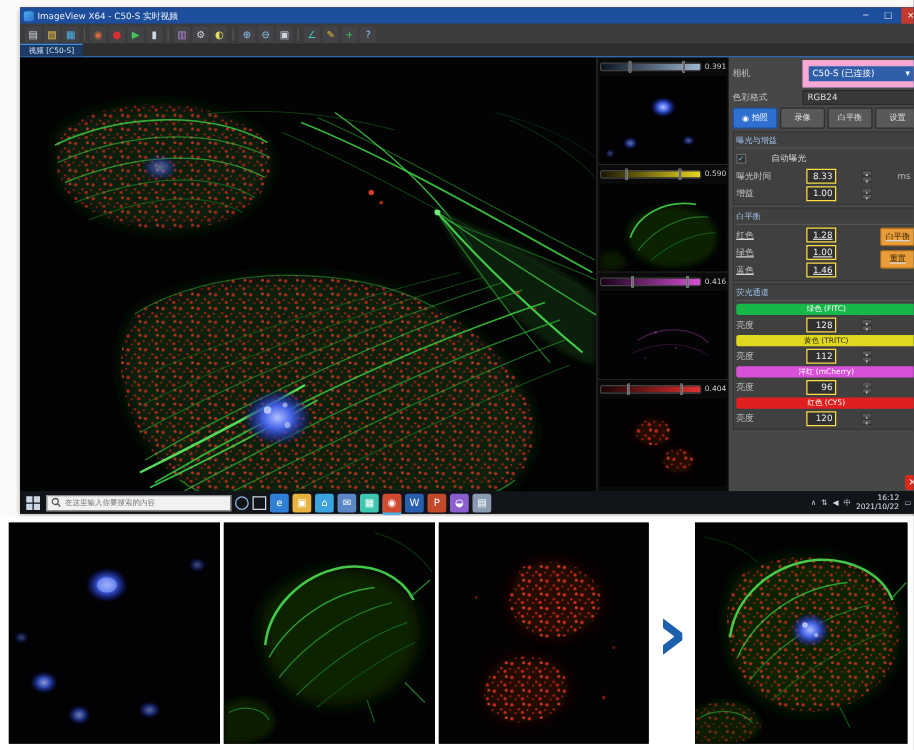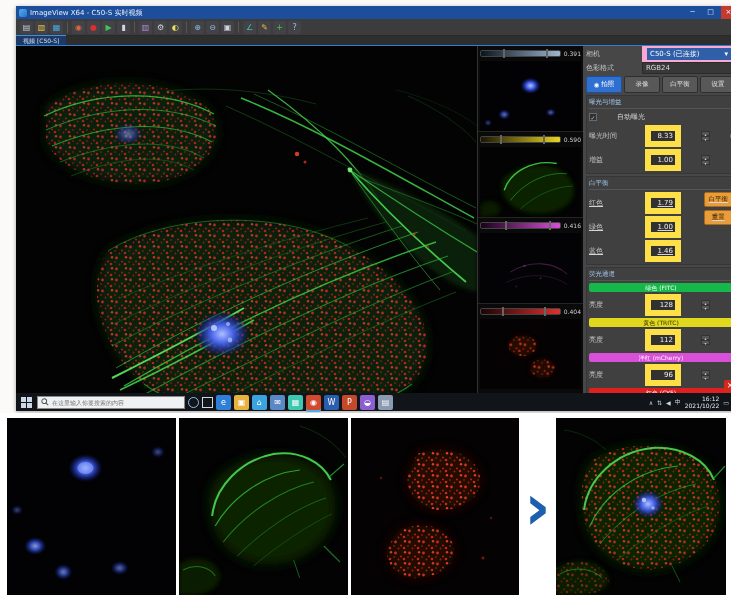--- a/index.html
+++ b/index.html
@@ -48,21 +48,21 @@
   .pval{flex:1;background:#383838;border:1px solid #2a2a2a;color:#ddd;padding:1px 3px;}
   .unit{width:16px;color:#b5b5b5;flex:none;}
   .grp{background:#404040;border:1px solid #363636;padding:2px;display:flex;flex-direction:column;gap:2px;}
   .grp-title{color:#9fc0e8;font-size:6.5px;border-bottom:1px solid #555;padding-bottom:1px;}
   .btnrow{display:flex;gap:2px;}
   .pbtn{flex:1;background:#585858;border:1px solid #2e2e2e;color:#e0e0e0;text-align:center;padding:3px 0;font-size:6.5px;border-radius:2px;display:flex;align-items:center;justify-content:center;gap:2px;}
   .pbtn.primary{background:#2f6fd0;border-color:#1f4f9a;color:#fff;}
   .btn-orange{background:#e89c3a;border:1px solid #a86a1a;color:#3a2600;padding:2px 4px;border-radius:2px;font-size:6.5px;text-align:center;}
   .cbar{height:9px;border-radius:2px;color:#fff;font-size:6px;line-height:9px;text-align:center;overflow:hidden;}
   .cbar.darktext{color:#333000;}
-  .numbox{width:36px;background:#313131;border:6px solid #fde047;color:#eee;padding:1px 2px;text-align:right;flex:none;}
+  .numbox{width:24px;background:#313131;border:1px solid #fde047;color:#eee;padding:1px 2px;text-align:right;flex:none;}
   .spin{display:flex;flex-direction:column;width:9px;flex:none;}
   .spin span{font-size:4px;line-height:5px;height:5px;color:#ccc;background:#555;text-align:center;border:1px solid #333;}
   .checkbox{width:8px;height:8px;background:#313131;border:1px solid #6a6a6a;flex:none;text-align:center;}
   .checkbox span{display:block;color:#7fd0ff;font-size:6px;line-height:7px;}
   .float-close{position:absolute;right:3px;top:374px;width:12px;height:12px;background:#d8281c;color:#fff;font-size:8px;line-height:12px;text-align:center;border-radius:2px;}
 
   
   .taskbar{position:absolute;left:0;bottom:0;width:723px;height:18px;background:#11151a;display:flex;align-items:center;gap:3px;padding:0 3px;}
   .start{width:15px;height:15px;display:grid;grid-template-columns:5px 5px;gap:1px;align-content:center;justify-content:center;}
   .start i{width:5px;height:5px;background:#cdd8e6;}
@@ -345,21 +345,21 @@
                 </span>
             </div>
           </div>
 
           <div class="grp">
             <div class="grp-title">白平衡</div>
             <div style="display:flex;gap:3px;text-decoration:underline;">
               <div style="flex:1;display:flex;flex-direction:column;gap:2px;">
                 <div class="prow">
                   <span class="plabel">红色</span>
-                  <span class="numbox">1.79</span>
+                  <span class="numbox">1.28</span>
                 </div>
                 <div class="prow">
                   <span class="plabel">绿色</span>
                   <span class="numbox">1.00</span>
                 </div>
                 <div class="prow">
                   <span class="plabel">蓝色</span>
                   <span class="numbox">1.46</span>
                 </div>
               </div>

